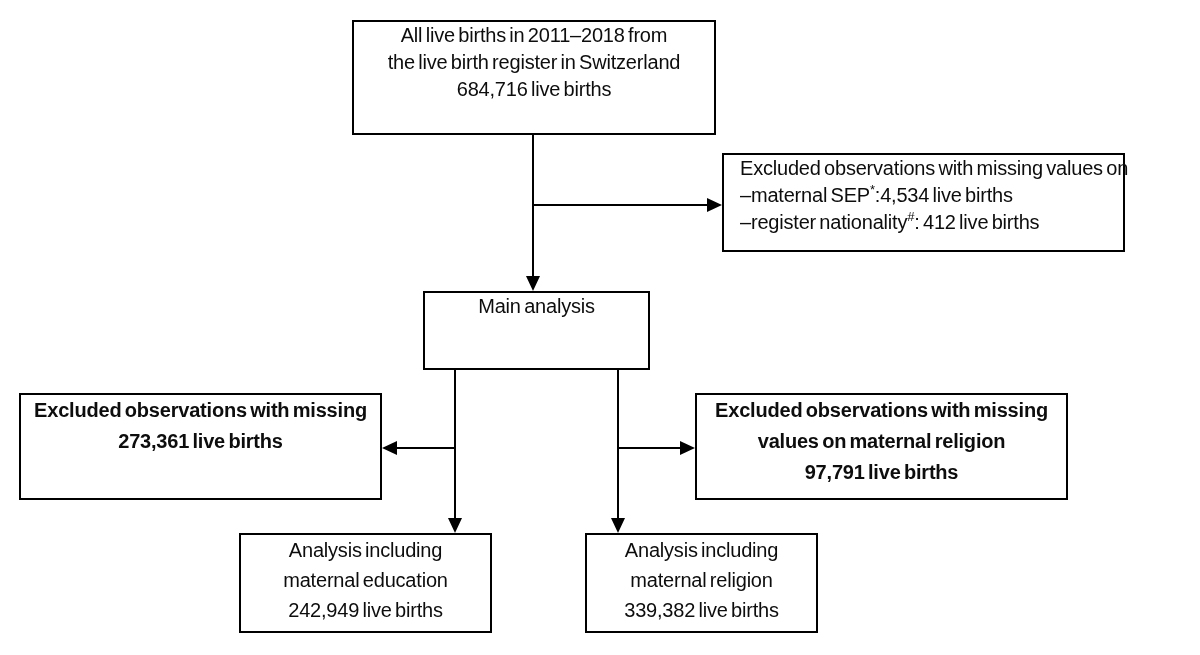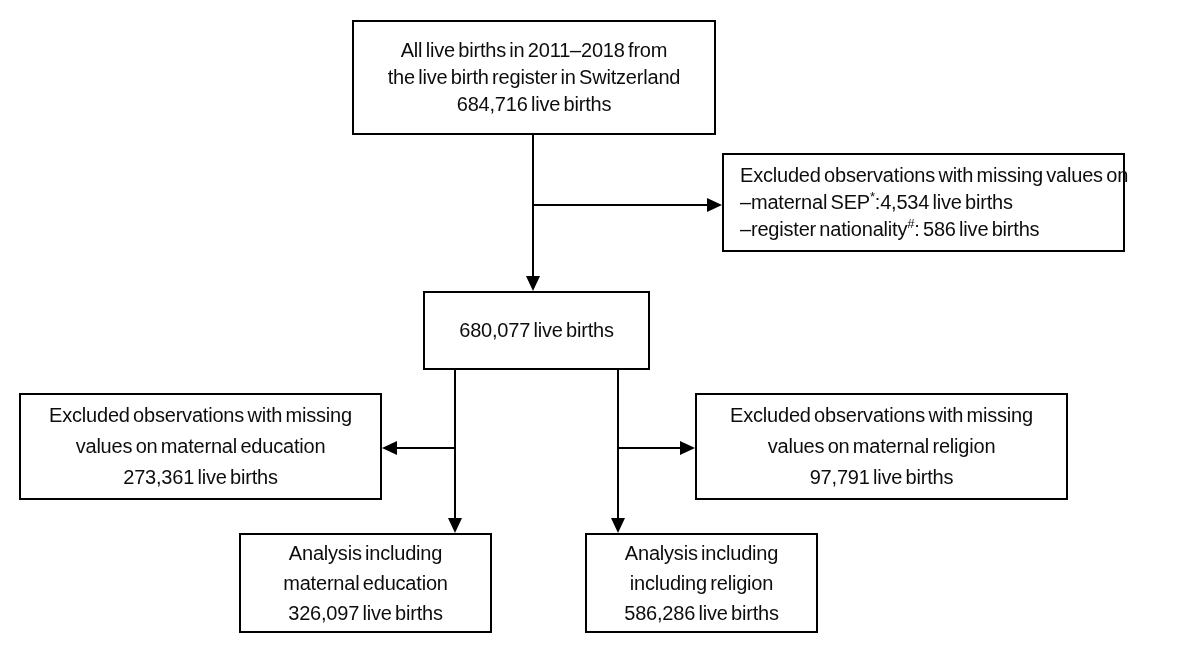--- a/index.html
+++ b/index.html
@@ -36,33 +36,32 @@
     position: absolute;
     background: var(--bg-color);
     border: 2px solid var(--border-color);
     color: var(--text-color);
     font-size: 20px;
     line-height: 27px;
     letter-spacing: -0.2px;
     word-spacing: -2px;
     display: flex;
     flex-direction: column;
-    justify-content: center;
     align-items: center;
     text-align: center;
   }
   .box.align-left {
     align-items: flex-start;
     text-align: left;
     padding-left: 16px;
     padding-right: 6px;
   }
   .box .line { display: block; white-space: nowrap; }
   .lh30 { line-height: 30px; }
-  .lh31 { line-height: 31px; }
+  .lh31 { line-height: 31px; font-weight: bold; }
   sup {
     font-size: 13px;
     line-height: 0;
     vertical-align: super;
   }
 </style>
 </head>
 <body>
 
 <div id="canvas">
@@ -90,44 +89,43 @@
 
   <div class="box" style="left:352px; top:20px; width:364px; height:115px;">
     <span class="line">All live births in 2011–2018 from</span>
     <span class="line">the live birth register in Switzerland</span>
     <span class="line">684,716 live births</span>
   </div>
 
   <div class="box align-left" style="left:722px; top:153px; width:403px; height:99px;">
     <span class="line">Excluded observations with missing values on</span>
     <span class="line"><span>–maternal SEP</span><sup>*</sup><span>:4,534 live births</span></span>
-    <span class="line"><span>–register nationality</span><sup>#</sup><span>: 586 live births</span></span>
+    <span class="line"><span>–register nationality</span><sup>#</sup><span>: 412 live births</span></span>
   </div>
 
   <div class="box" style="left:423px; top:291px; width:227px; height:79px;">
-    <span class="line">680,077 live births</span>
+    <span class="line">Main analysis</span>
   </div>
 
   <div class="box lh31" style="left:19px; top:393px; width:363px; height:107px;">
     <span class="line">Excluded observations with missing</span>
-    <span class="line">values on maternal education</span>
     <span class="line">273,361 live births</span>
   </div>
 
   <div class="box lh31" style="left:695px; top:393px; width:373px; height:107px;">
     <span class="line">Excluded observations with missing</span>
     <span class="line">values on maternal religion</span>
     <span class="line">97,791 live births</span>
   </div>
 
   <div class="box lh30" style="left:239px; top:533px; width:253px; height:100px;">
     <span class="line">Analysis including</span>
     <span class="line">maternal education</span>
-    <span class="line">326,097 live births</span>
+    <span class="line">242,949 live births</span>
   </div>
 
   <div class="box lh30" style="left:585px; top:533px; width:233px; height:100px;">
     <span class="line">Analysis including</span>
-    <span class="line">including religion</span>
-    <span class="line">586,286 live births</span>
+    <span class="line">maternal religion</span>
+    <span class="line">339,382 live births</span>
   </div>
 
 </div>
 
 </body></html>

